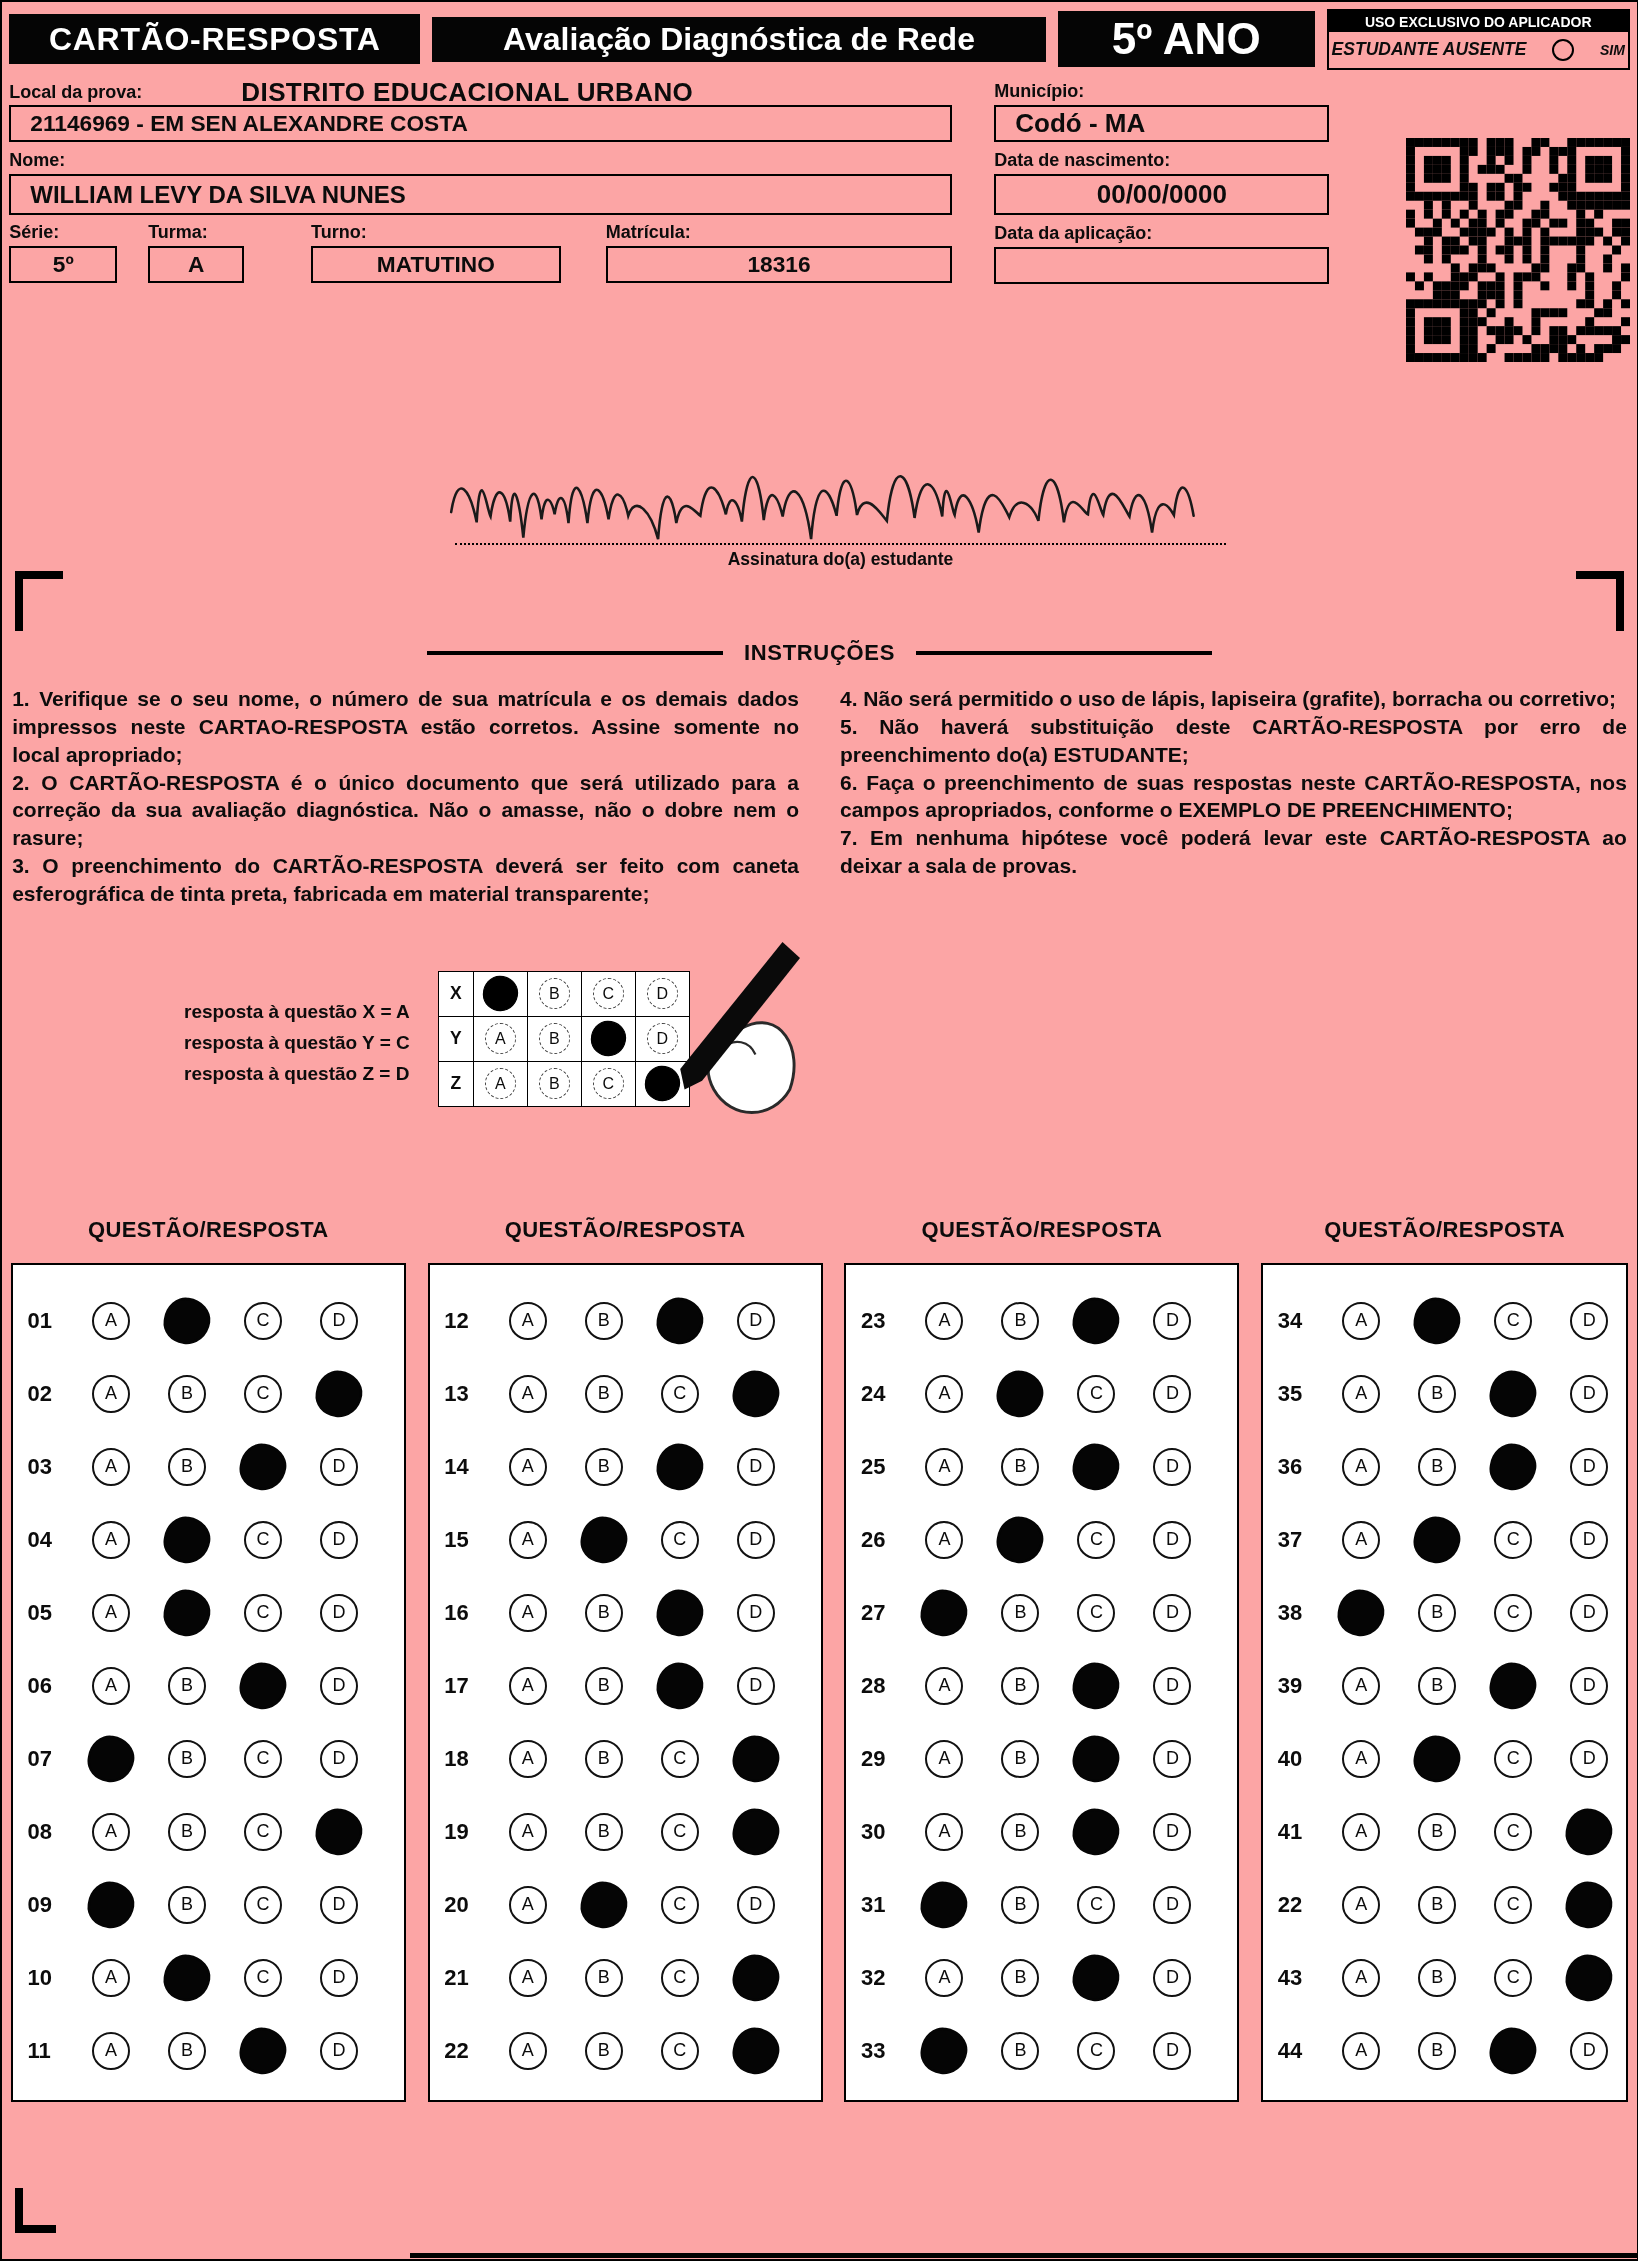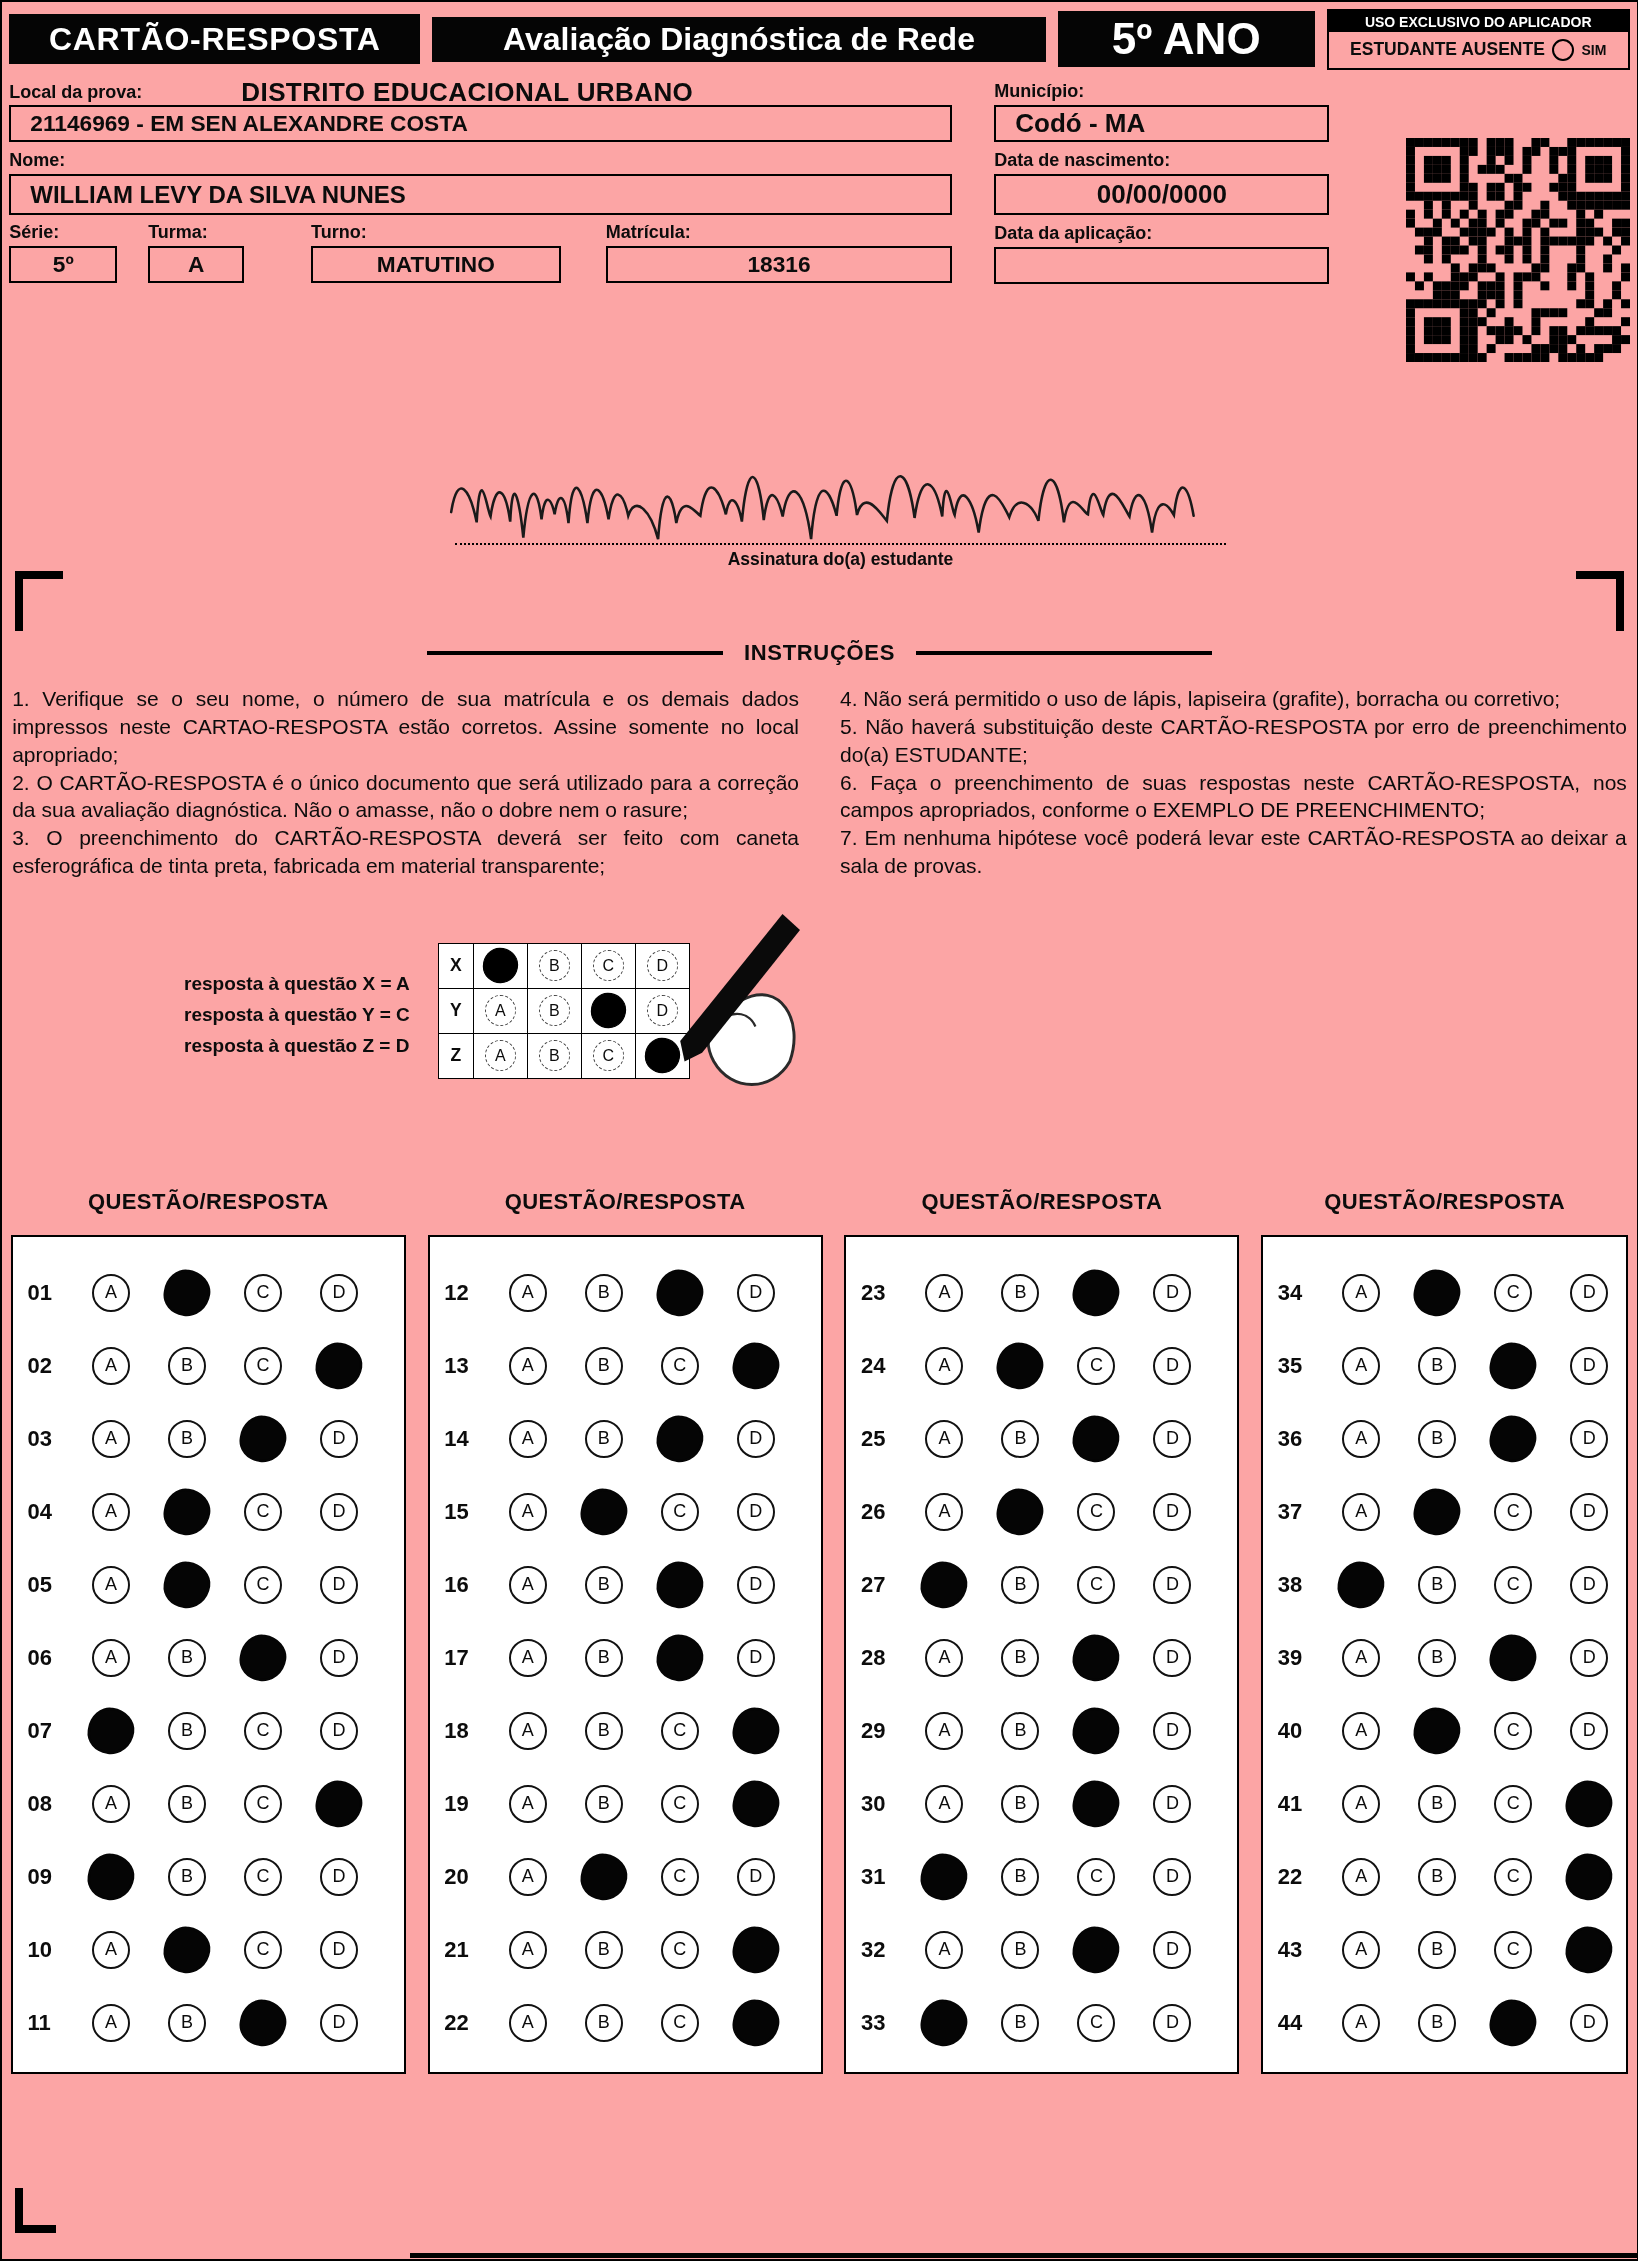--- a/index.html
+++ b/index.html
@@ -8,21 +8,21 @@
   .page { position:relative; width:1639px; height:2261px; background:#fca5a5; border:2.2px solid #000; overflow:hidden; }
 
   
   .topbar { display:flex; align-items:center; gap:11.7px; padding:7.3px 7.3px 2.9px 7.3px; }
   .bb { background:#050505; color:#fff; font-weight:bold; display:flex; align-items:center; justify-content:center; }
   .bb1 { width:411px; height:50px; font-size:32px; letter-spacing:0.7px; }
   .bb2 { width:614px; height:45px; font-size:32px; }
   .bb3 { width:257px; height:56px; font-size:44px; }
   .aplicador { margin-left:auto; width:303px; border:2.2px solid #000; align-self:flex-start; }
   .apl-strip { background:#000; color:#fff; font-weight:bold; font-size:14px; text-align:center; padding:2.9px 0 2.2px; }
-  .apl-row { display:flex; align-items:center; justify-content:center; gap:7.3px; padding:6.6px 2.9px; }
+  .apl-row { display:flex; align-items:center; justify-content:space-between; gap:7.3px; padding:6.6px 2.9px;font-style:italic; }
   .apl-label { font-weight:bold; font-size:17.5px; }
   .apl-circle { width:22px; height:22px; border:2.2px solid #000; border-radius:50%; flex:0 0 auto; }
   .apl-sim { font-weight:bold; font-size:14px; }
 
   
   .info-area { display:flex; padding:7.3px 7.3px 0 7.3px; }
   .info-left { width:943px; }
   .info-mid { width:335px; margin-left:42px; }
   .info-right { flex:1; display:flex; justify-content:flex-end; }
   .flabel { font-weight:bold; font-size:18px; height:25px; display:flex; align-items:flex-end; padding-bottom:2.9px; }
@@ -54,21 +54,21 @@
   .corner { position:absolute; }
   .c-tl { left:13px; top:569px; width:48px; height:60px; border-top:8px solid #000; border-left:8px solid #000; }
   .c-tr { right:13px; top:569px; width:48px; height:60px; border-top:8px solid #000; border-right:8px solid #000; }
   .c-bl { left:13px; bottom:26px; width:41px; height:45px; border-bottom:8px solid #000; border-left:8px solid #000; }
   .bottom-line { position:absolute; left:408px; right:0; bottom:0.7px; height:5.1px; background:#000; }
 
   
   .instr-head { display:flex; align-items:center; justify-content:center; gap:20.5px; margin-top:51px; }
   .instr-head .line { width:296px; height:3.7px; background:#000; }
   .instr-title { font-weight:bold; font-size:22px; letter-spacing:0.7px; }
-  .instr-cols { display:flex; gap:41px; padding:19px 10.2px 0 10.2px; }
+  .instr-cols { display:flex; gap:41px; padding:19px 10.2px 0 10.2px;font-weight:bold; }
   .instr-col { width:789px; font-size:21px; line-height:1.33; text-align:justify; }
   .instr-col p { margin:0; }
 
   
   .example-row { margin-top:58px; padding-left:25px; display:flex; align-items:flex-start; position:relative; }
   .example-text { width:859px; border:1.5px solid #222; padding:19px 22px; font-size:22.7px; line-height:1.42; }
   .example-keys { margin-left:157px; margin-top:31px; font-weight:bold; font-size:19px; line-height:1.62; white-space:nowrap; }
   .example-grid-wrap { margin-left:28px; position:relative; margin-top:4.4px; }
   .ex-table { border-collapse:collapse; background:#fff; }
   .ex-table td { border:1.5px solid #000; width:54px; height:45px; text-align:center; vertical-align:middle; }

